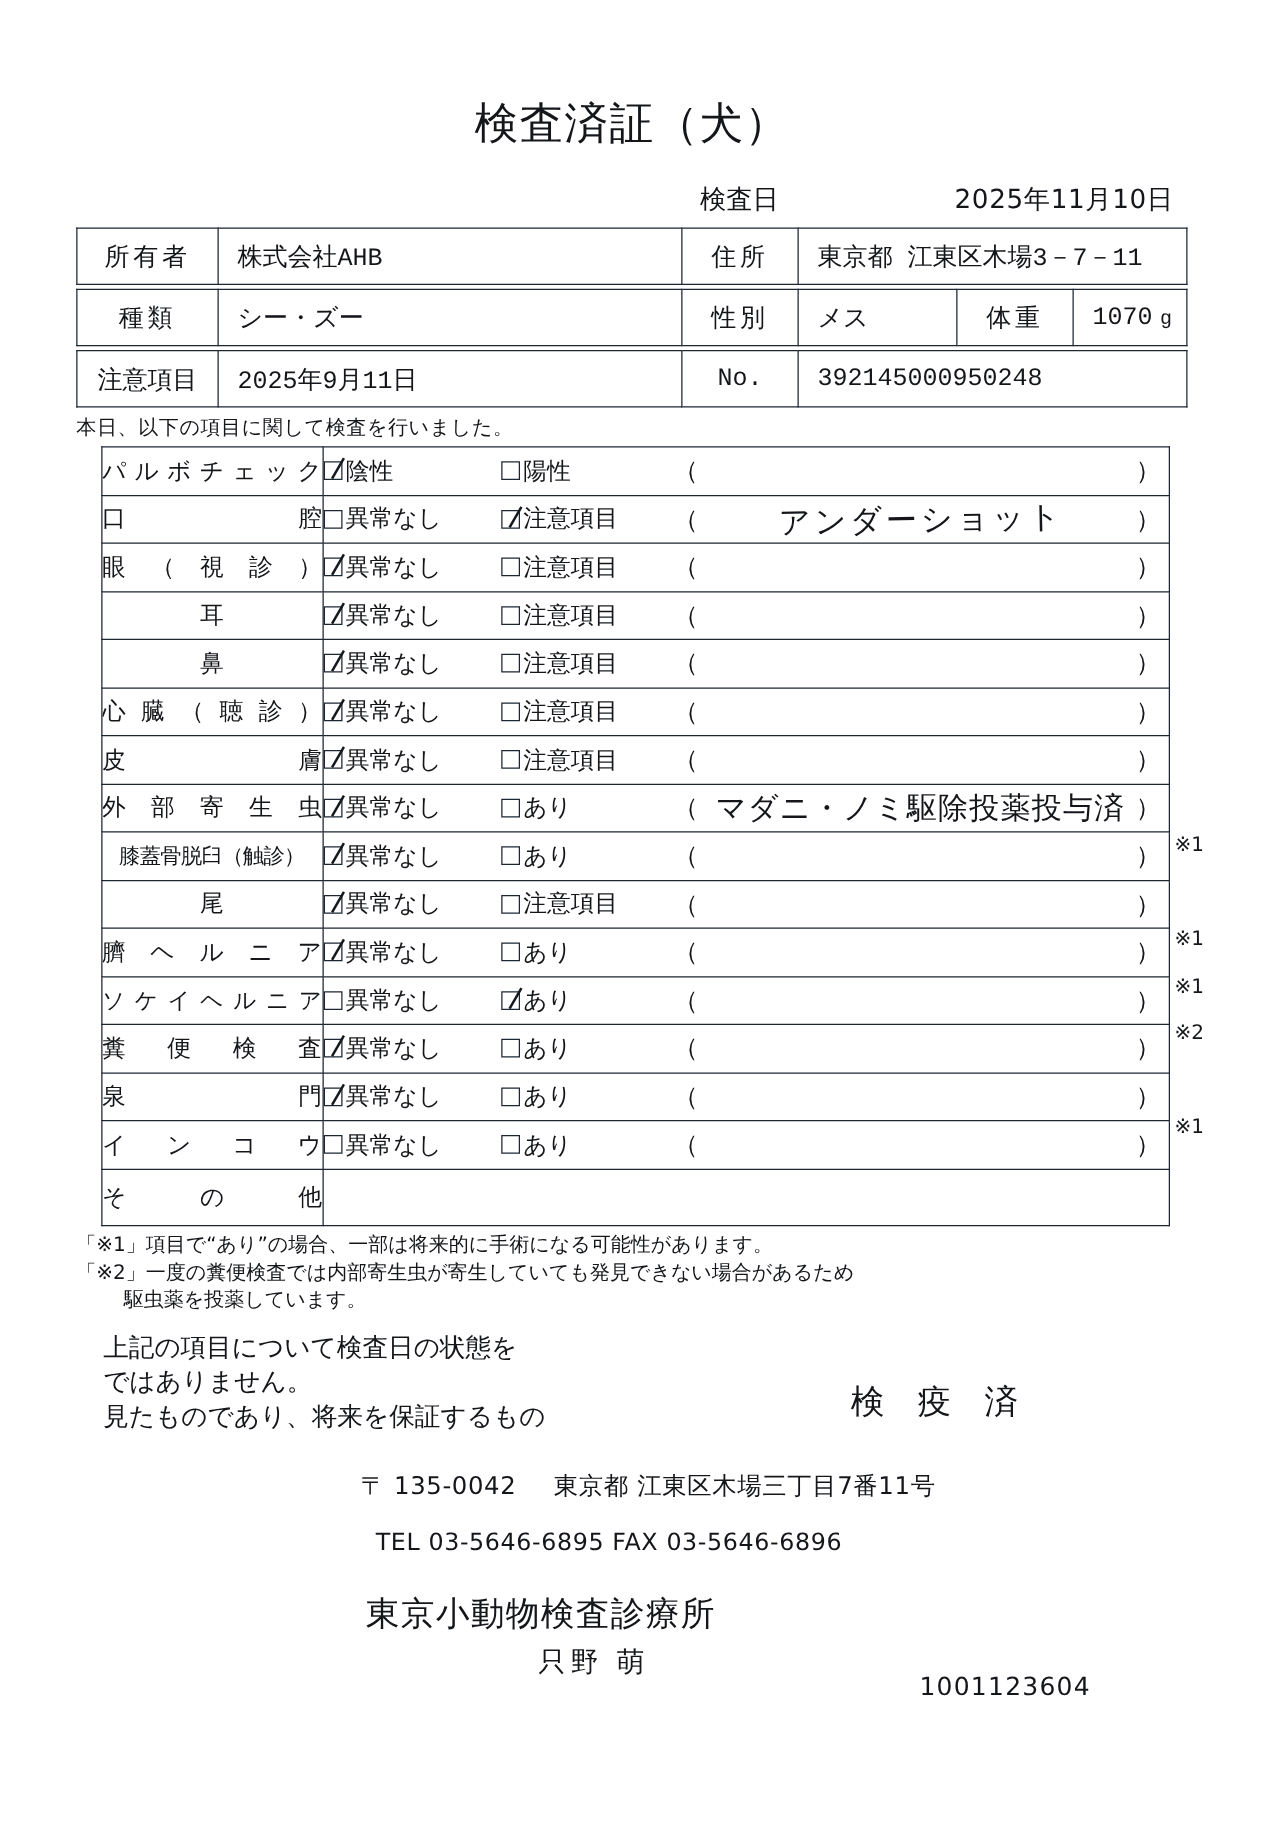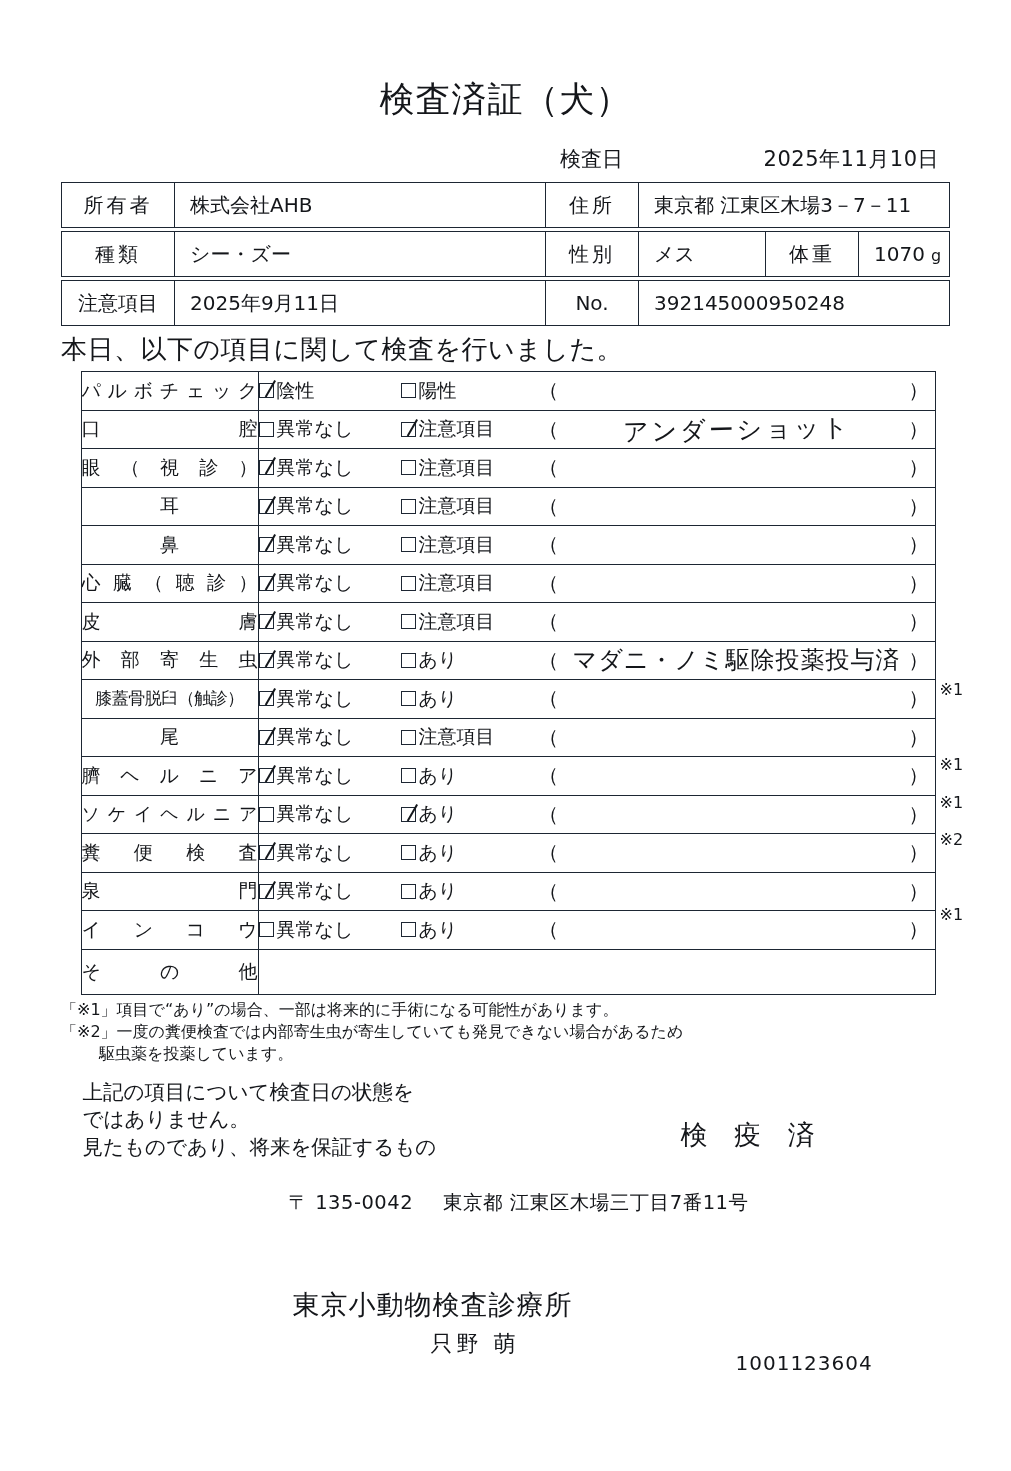--- a/index.html
+++ b/index.html
@@ -51,20 +51,21 @@
     font-size: 21px;
     letter-spacing: 0.5px;
   }
 
   
   .hdr-table {
     border-collapse: collapse;
     margin: 3px auto 0 auto;
     width: 889px;
     table-layout: fixed;
+    font-family: Liberation Mono, monospace;
   }
   .hdr-table td {
     border: 1.6px solid #1d2633;
     height: 44px;
     font-size: 20px;
     padding: 0 15px;
     vertical-align: middle;
     white-space: nowrap;
     overflow: hidden;
   }
@@ -74,21 +75,21 @@
     padding: 0 4px !important;
   }
   .val-cell { text-align: left; }
   .num-right { text-align: right; padding-right: 14px !important; }
   .wt-unit { font-size: 16px; padding-left: 6px; }
 
   
   .lead-line {
     width: 889px;
     margin: 6px auto 4px auto;
-    font-size: 26px;
+    font-size: 16px;
     letter-spacing: 0.5px;
   }
 
   
   .exam-wrap {
     width: 950px;
     margin: 0 auto;
     position: relative;
     padding-left: 50px;
     box-sizing: border-box;
@@ -724,19 +725,20 @@
     <div class="disclaimer">
       <div>上記の項目について検査日の状態を</div>
       <div>ではありません。</div>
       <div>見たものであり、将来を保証するもの</div>
     </div>
 
     <div class="quarantine">検 疫 済</div>
 
     <div class="addr-line"><span>〒</span> <span>135-0042</span><span class="zip-gap"></span><span>東京都 江東区木場三丁目7番11号</span></div>
 
+    <div class="tel-line">TEL 03-5646-6895  FAX 03-5646-6896</div>
 
     <div class="clinic">東京小動物検査診療所</div>
     <div class="vet-name">只野 萌</div>
     <div class="ref-no">1001123604</div>
   </div>
 
 </div>
 
 </body></html>

